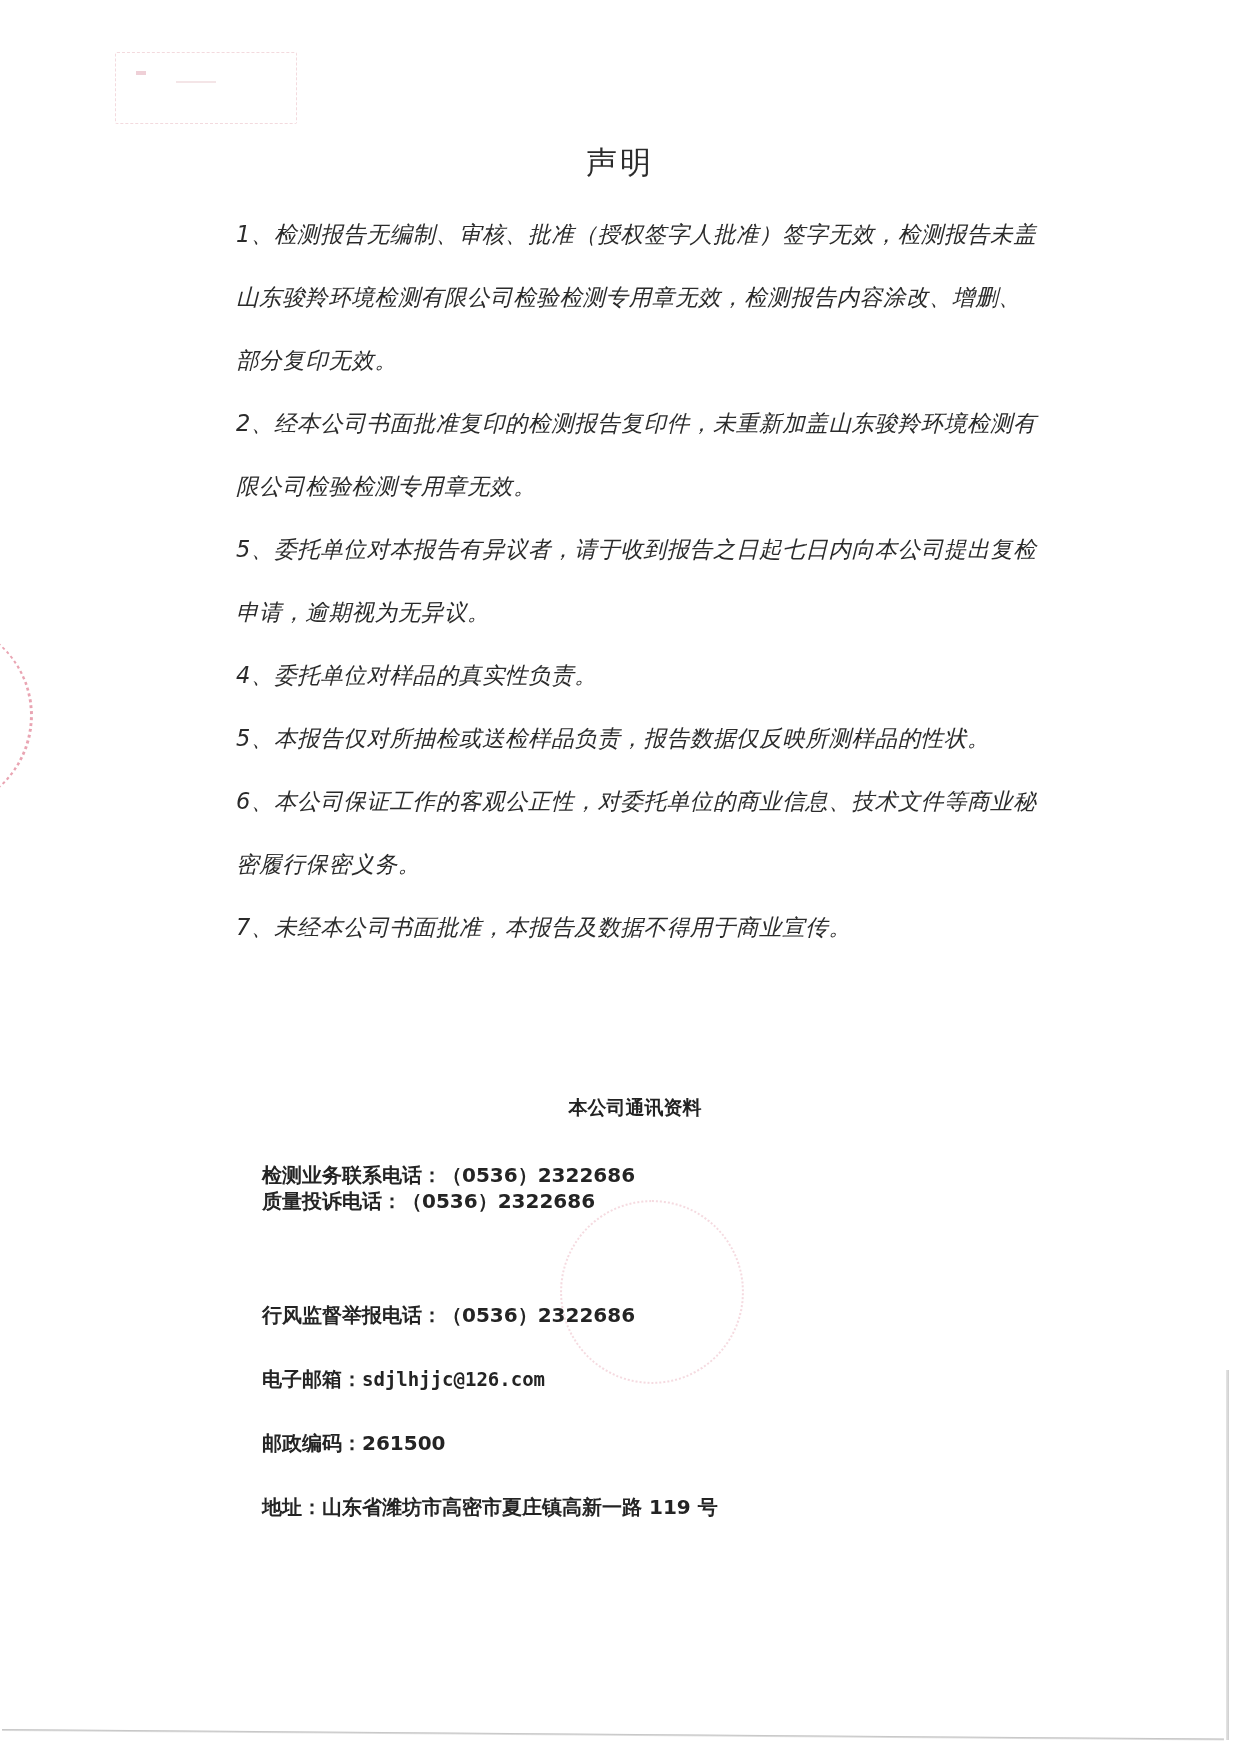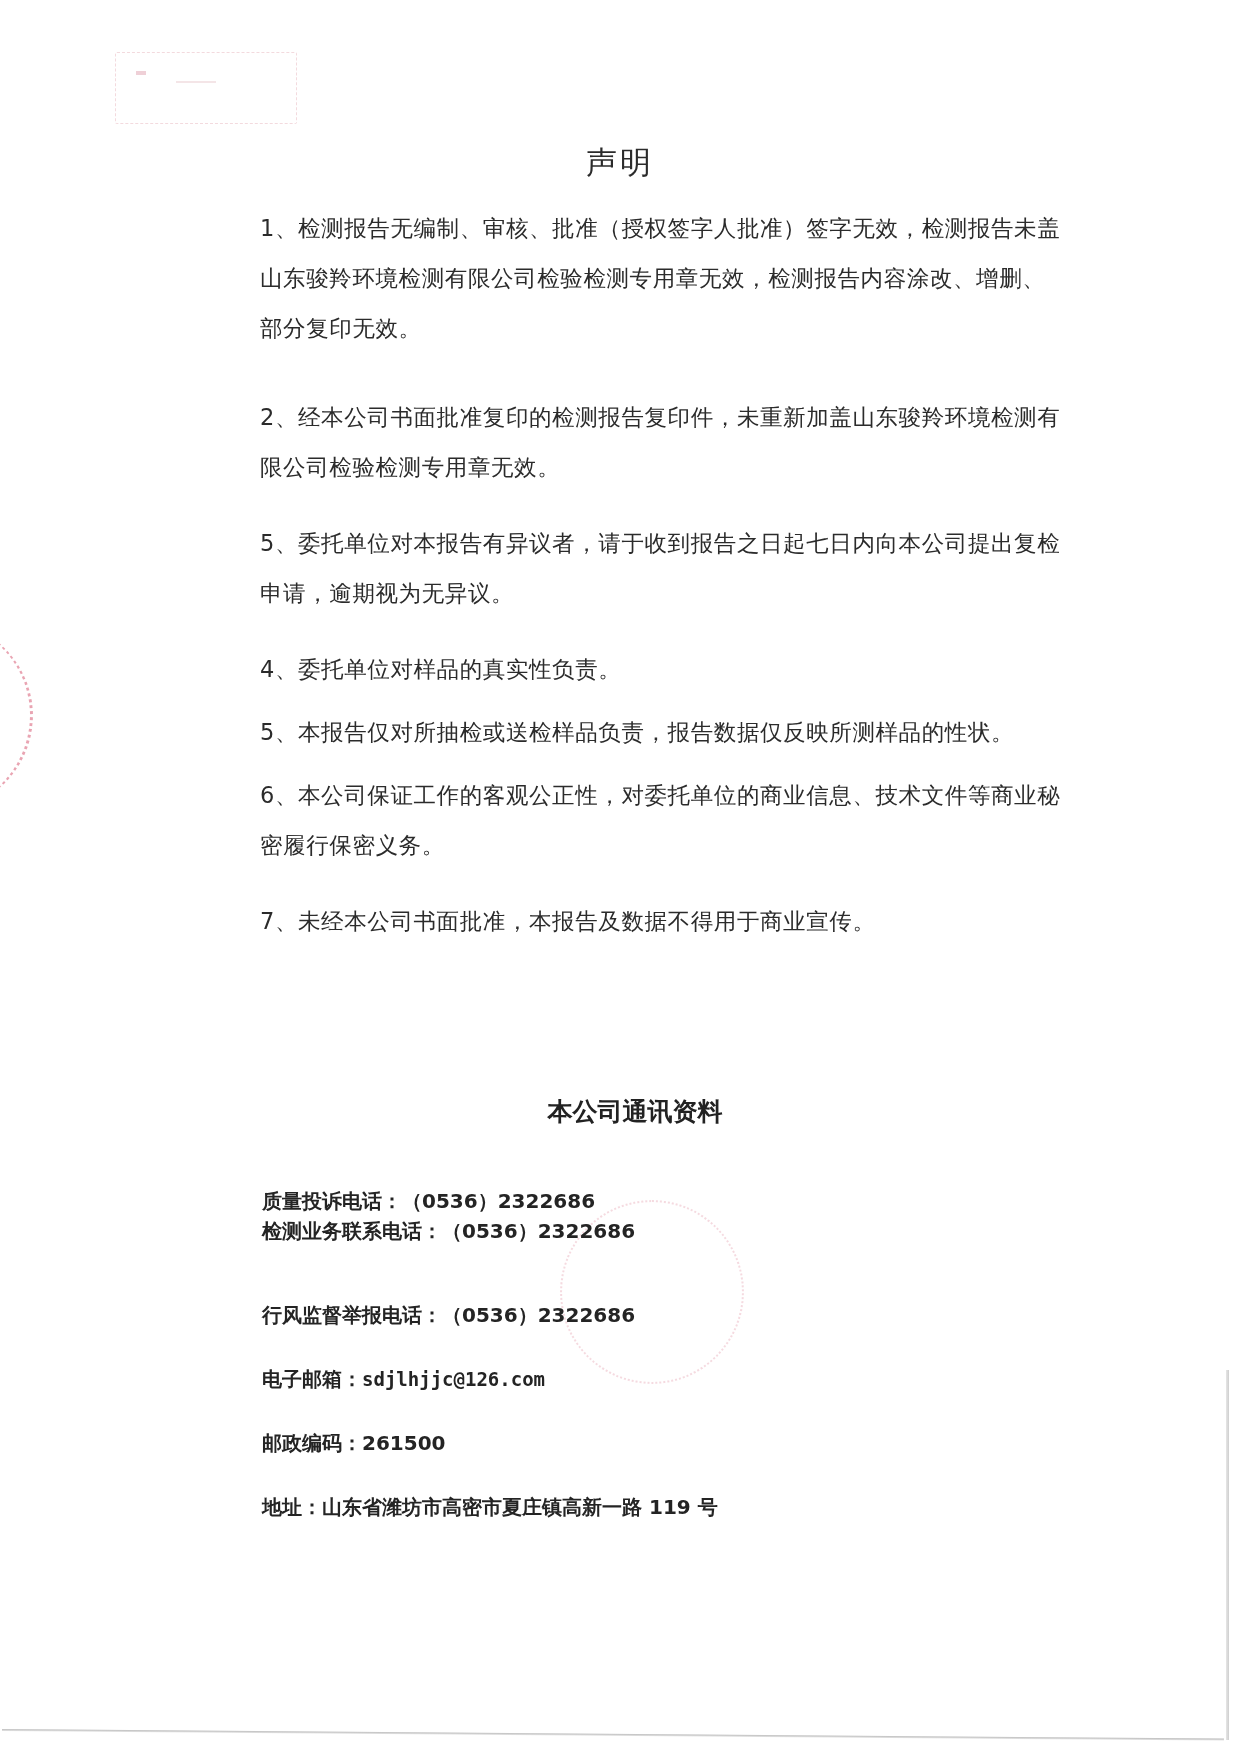--- a/index.html
+++ b/index.html
@@ -59,36 +59,37 @@
       position: absolute;
       top: 142px;
       left: 0; width: 1240px;
       text-align: center;
       font-size: 31px;
       letter-spacing: 3px;
       color: #2b2b2b;
     }
     .clause {
       position: absolute;
-      left: 212px;
+      left: 188px;
       width: 850px;
       font-size: 22.5px;
-      line-height: 50px;
+      line-height: 63px;
       color: #2b2b2b;
       letter-spacing: 0.6px;
+      font-style: italic;
     }
     .clause .first {
       padding-left: 48px;
     }
     .section-title {
       position: absolute;
       top: 1095px;
       left: 0; width: 1240px;
       text-align: center;
-      font-size: 25px;
+      font-size: 19px;
       font-weight: bold;
       color: #222;
       padding-left: 30px;
       box-sizing: border-box;
     }
     .contact {
       position: absolute;
       left: 262px;
       font-size: 20px;
       font-weight: bold;
@@ -154,21 +155,21 @@
   <div class="clause" style="top:770px;">
     <div class="first">6、本公司保证工作的客观公正性，对委托单位的商业信息、技术文件等商业秘密履行保密义务。</div>
   </div>
 
   <div class="clause" style="top:896px;">
     <div class="first">7、未经本公司书面批准，本报告及数据不得用于商业宣传。</div>
   </div>
 
   <div class="section-title">本公司通讯资料</div>
 
-  <div class="contact" style="top:1218px;">
+  <div class="contact" style="top:1162px;">
     <span>检测业务联系电话：</span><span>（0536）2322686</span>
   </div>
 
   <div class="contact" style="top:1188px;">
     <span>质量投诉电话：</span><span>（0536）2322686</span>
   </div>
 
   <div class="contact" style="top:1302px;">
     <span>行风监督举报电话：</span><span>（0536）2322686</span>
   </div>

